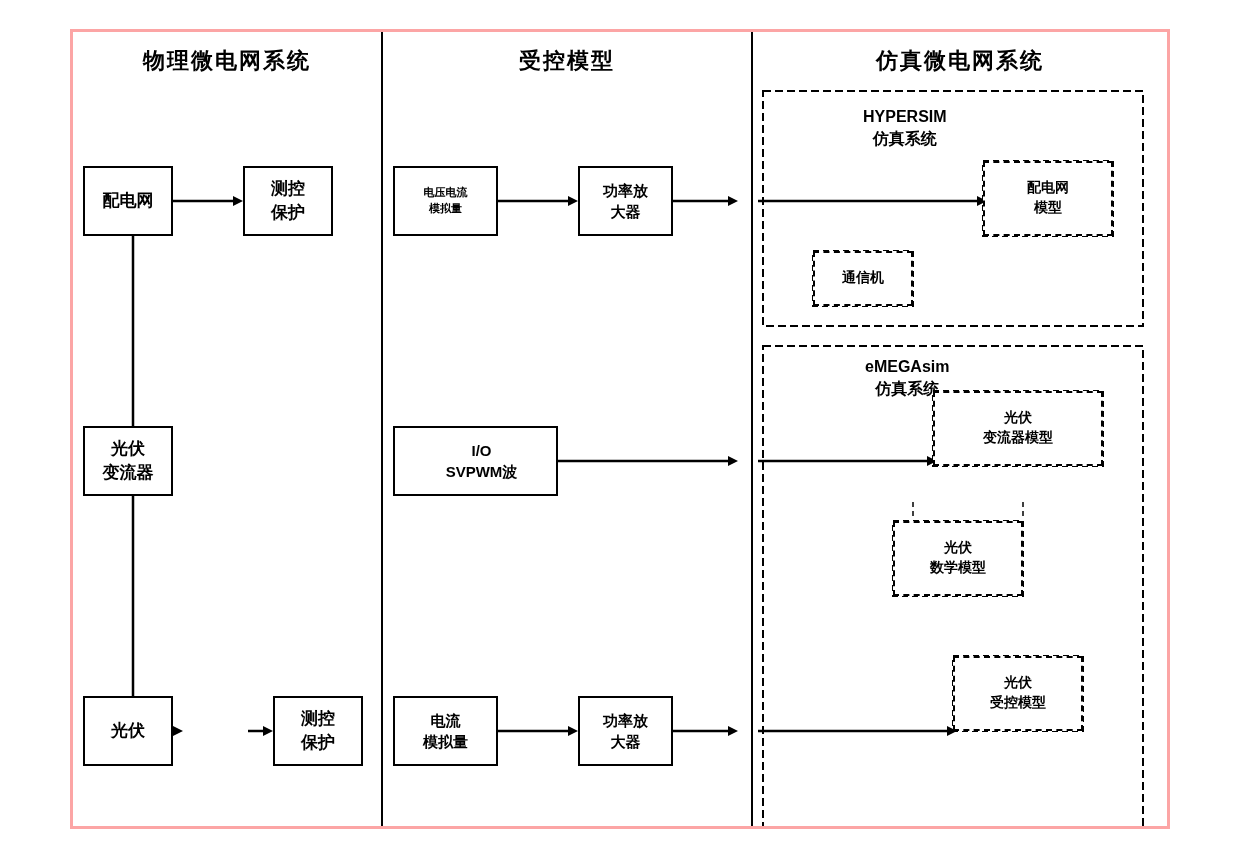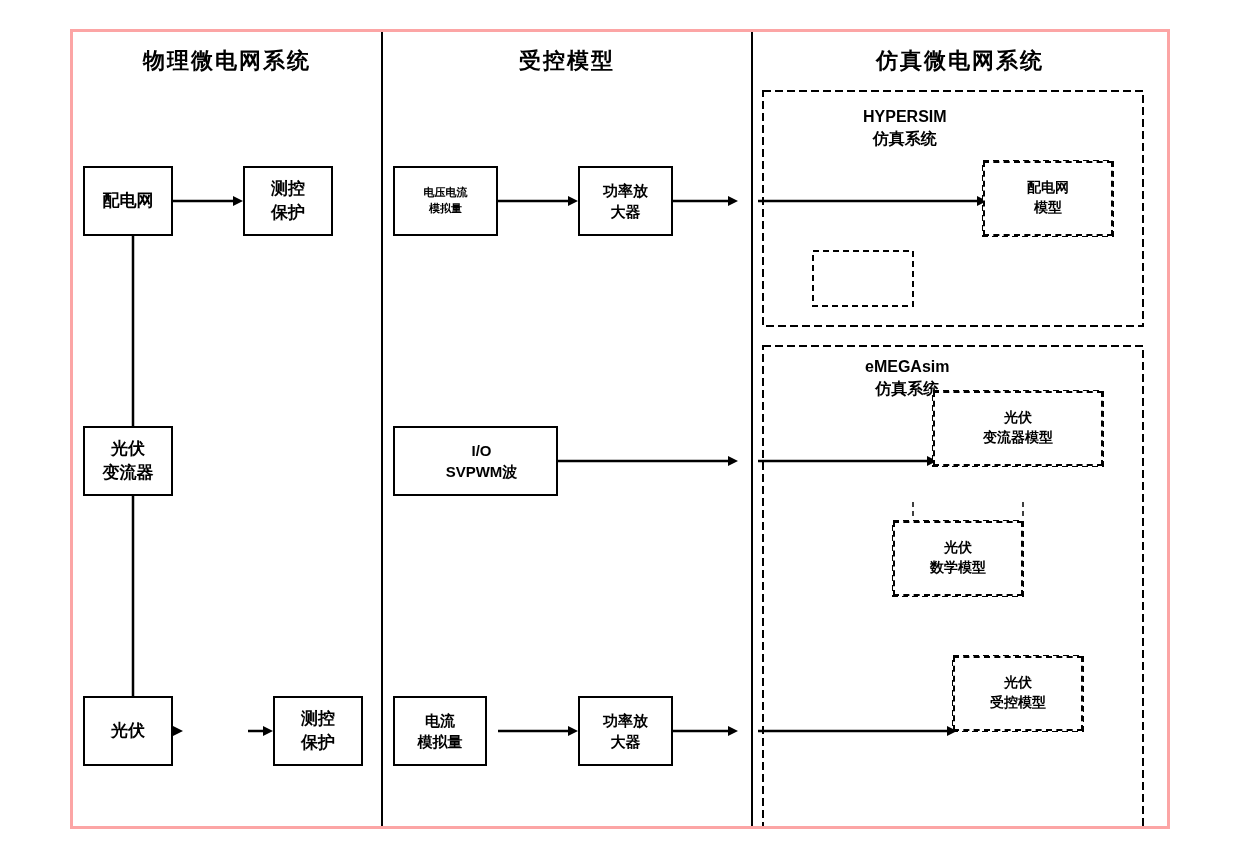--- a/index.html
+++ b/index.html
@@ -173,21 +173,21 @@
       </div>
 
       <div class="box el" style="left:195px; top:80px; width:95px; height:70px; font-size:15px;">
         <span>功率放<br>大器</span>
       </div>
 
       <div class="box el" style="left:10px; top:340px; width:165px; height:70px; font-size:15px;padding-left:12px;">
         <span>I/O<br>SVPWM波</span>
       </div>
 
-      <div class="box el" style="left:10px; top:610px; width:94px; height:70px; font-size:15px;">
+      <div class="box el" style="left:10px; top:610px; width:105px; height:70px; font-size:15px;">
         <span>电流<br>模拟量</span>
       </div>
 
       <div class="box el" style="left:195px; top:610px; width:95px; height:70px; font-size:15px;">
         <span>功率放<br>大器</span>
       </div>
     </div>
   </div>
 
   <div class="col col-sim">
@@ -223,20 +223,23 @@
       </svg>
 
       <div class="el" style="left:110px; top:20px; text-align:center; font-size:16px; font-weight:bold; line-height:1.4;">
         <span>HYPERSIM<br>仿真系统</span>
       </div>
 
       <div class="box-dashed el" style="left:230px; top:75px; width:130px; height:75px; font-size:14px;">
         <span>配电网<br>模型</span>
       </div>
 
+      <div class="box-dashed el" style="left:60px; top:165px; width:100px; height:55px; font-size:14px;">
+        <span>通信机</span>
+      </div>
 
       <div class="el" style="left:80px; top:270px; text-align:center; font-size:16px; font-weight:bold; line-height:1.4;margin-left:32px;">
         <span>eMEGAsim<br>仿真系统</span>
       </div>
 
       <div class="box-dashed el" style="left:180px; top:305px; width:170px; height:75px; font-size:14px;">
         <span>光伏<br>变流器模型</span>
       </div>
 
       <div class="box-dashed el" style="left:140px; top:435px; width:130px; height:75px; font-size:14px;">

